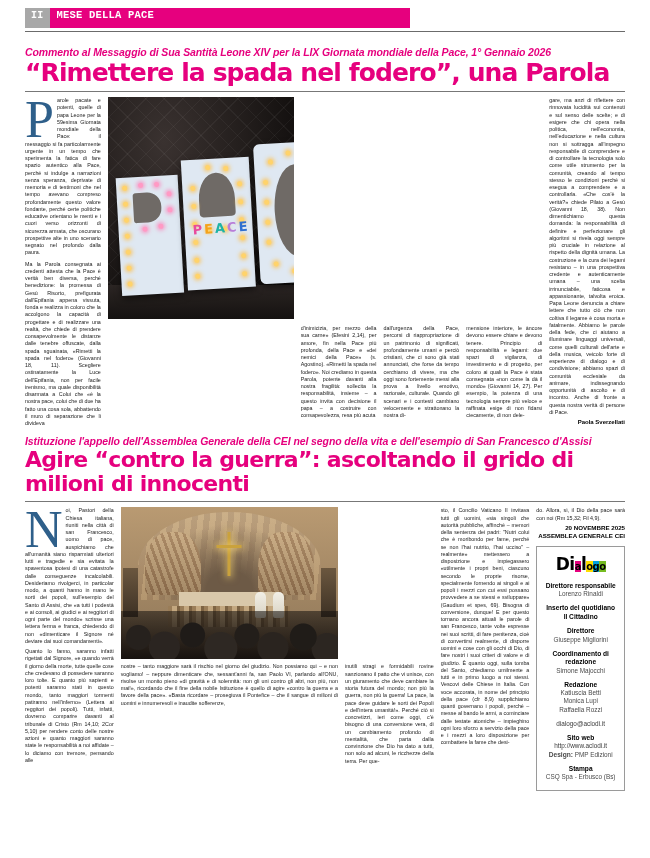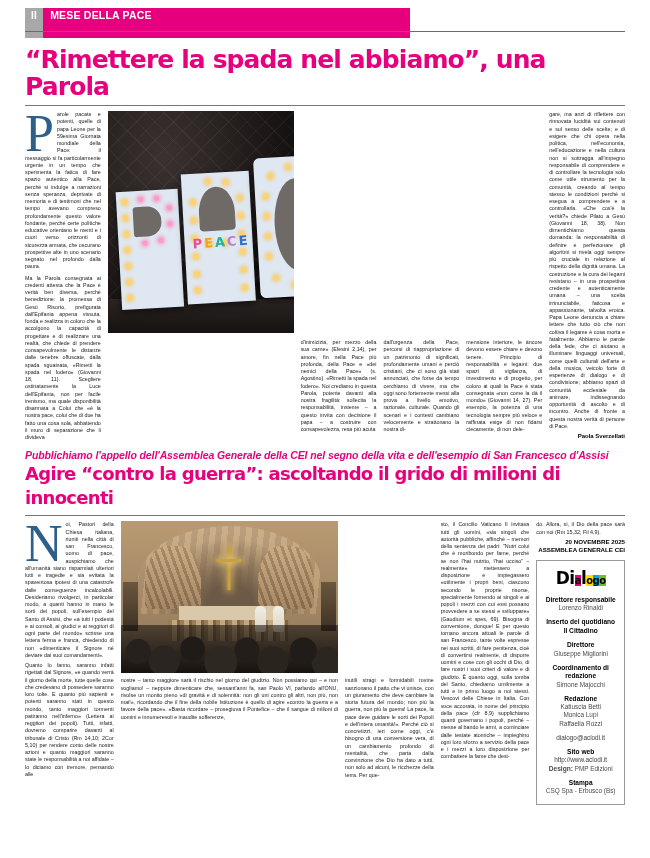--- a/index.html
+++ b/index.html
@@ -17,22 +17,23 @@
   }
 
   
   .masthead {
     position: relative;
     height: 46px;
     padding-top: 8px;
   }
   .mh-left {
     display: flex; align-items: stretch;
-    height: 30px;
+    height: 20px;
     width: 385px;
+    font-family: Liberation Mono, monospace;
   }
   .pagenum {
     background: #a8a8a8;
     color: #ffffff;
     font-weight: bold;
     font-size: 10px;
     line-height: 15px;
     padding: 0 6px;
     letter-spacing: .3px;
   }
@@ -115,21 +116,21 @@
   }
   .headline {
     color: #e6007e;
     font-weight: bold;
     font-size: 25px;
     line-height: 27px;
     letter-spacing: -0.9px;
     font-family: "DejaVu Sans", sans-serif;
   }
   .headline.small {
-    font-size: 18px;
+    font-size: 22px;
     line-height: 24px;
     letter-spacing: -0.7px;
   }
   .hl-rule {
     height: 1px;
     background: #777;
     margin-top: 5px;
   }
 
   
@@ -372,21 +373,22 @@
 
   <div class="masthead">
     <div class="mh-left">
       <div class="pagenum">II</div>
       <div class="sect-band">MESE DELLA PACE</div>
     </div>
     <div class="mh-rule"></div>
   </div>
 
   <div>
-    <div class="headline">“Rimettere la spada nel abbiamo”, una Parola</div>
+    <div class="kicker">Commento al Messaggio di Sua Santità Leone XIV per la LIX Giornata mondiale della Pace, 1° Gennaio 2026</div>
+    <div class="headline">“Rimettere la spada nel fodero”, una Parola</div>
     <div class="hl-rule"></div>
 
     <div class="cols" style="margin-top:5px;">
       <div class="col">
         <div class="body dropcap-wrap">
           <span class="dropcap">P</span>
           <p>arole pacate e potenti, quelle di papa Leone per la 59esima Giornata mondiale della Pace: il messaggio si fa particolarmente urgente in un tempo che sperimenta la fatica di fare spazio autentico alla Pace, perché si indulge a narrazioni senza speranza, deprivate di memoria e di testimoni che nel tempo avevano compreso profondamente questo valore fondante, perché certe politiche educative orientano le menti e i cuori verso orizzonti di sicurezza armata, che oscurano prospettive alte in uno scenario segnato nel profondo dalla paura.</p>
           <p style="margin-top:4px">Ma la Parola consegnata ai credenti attesta che la Pace è verità ben diversa, perché benedizione: la promessa di Gesù Risorto, prefigurata dall'Epifania appena vissuta, fonda e realizza in coloro che la accolgono la capacità di progettare e di realizzare una realtà, che chiede di prendere consapevolmente le distanze dalle tenebre offuscate, dalla spada sguainata, «Rimetti la spada nel fodero» (Giovanni 18, 11).
 Scegliere ostinatamente la Luce dell'Epifania, non per facile irenismo, ma quale disponibilità disarmata a Colui che «è la nostra pace, colui che di due ha fatto una cosa sola, abbattendo il muro di separazione che li divideva</p>
         </div>
@@ -479,21 +481,21 @@
         <div class="body">
           <p>gare, ma anzi di riflettere con rinnovata lucidità sui contenuti e sul senso delle scelte; e di esigere che chi opera nella politica, nell'economia, nell'educazione e nella cultura non si sottragga all'impegno responsabile di comprendere e di controllare la tecnologia solo come utile strumento per la comunità, creando al tempo stesso le condizioni perché si esegua a comprendere e a controllarla. «Che cos'è la verità?» chiede Pilato a Gesù (Giovanni 18, 38). Non dimentichiamo questa domanda: la responsabilità di definire e perfezionare gli algoritmi si rivela oggi sempre più cruciale in relazione al rispetto della dignità umana.
 La costruzione e la cura dei legami resistano – in una prospettiva credente e autenticamente umana – una scelta irrinunciabile, faticosa e appassionante, talvolta eroica. Papa Leone denuncia a chiare lettere che tutto ciò che non coltiva il legame è cosa morta e fatalmente. Abbiamo le parole della fede, che ci aiutano a illuminare linguaggi universali, come quelli culturali dell'arte e della musica, veicolo forte di esperienze di dialogo e di condivisione; abbiamo spazi di comunità ecclesiale da animare, indissegnando opportunità di ascolto e di incontro. Anche di fronte a questa nostra verità di persone di Pace.</p>
         </div>
         <div class="sig">Paola Sverzellati</div>
       </div>
     </div>
   </div>
 
   <div style="margin-top:8px">
-    <div class="kicker">Pubblichiamo l'appello dell'Assemblea Generale della CEI nel segno della vita e dell'esempio di San Francesco d'Assisi</div>
+    <div class="kicker">Istituzione l'appello dell'Assemblea Generale della CEI nel segno della vita e dell'esempio di San Francesco d'Assisi</div>
     <div class="headline small">Agire “contro la guerra”: ascoltando il grido di milioni di innocenti</div>
     <div class="hl-rule"></div>
 
     <div class="cols" style="margin-top:5px;">
       <div class="col">
         <div class="body dropcap-wrap">
           <span class="dropcap">N</span>
           <p>oi, Pastori della Chiesa italiana, riuniti nella città di san Francesco, uomo di pace, auspichiamo che all'umanità siano risparmiati ulteriori lutti e tragedie e sia evitata la spaventosa ipotesi di una catastrofe dalle conseguenze incalcolabili. Desideriamo rivolgerci, in particolar modo, a quanti hanno in mano le sorti dei popoli, sull'esempio del Santo di Assisi, che «a tutti i podestà e ai consoli, ai giudici e ai reggitori di ogni parte del mondo» scrisse una lettera ferma e franca, chiedendo di non «dimenticare il Signore né deviare dai suoi comandamenti».</p>
           <p style="margin-top:3px">Quanto lo fanno, saranno infatti rigettati dal Signore, «e quando verrà il giorno della morte, tutte quelle cose che credevano di possedere saranno loro tolte. E quanto più sapienti e potenti saranno stati in questo mondo, tanto maggiori tormenti patiranno nell'inferno» (Lettera ai reggitori dei popoli).
 Tutti, infatti, dovremo comparire davanti al tribunale di Cristo (Rm 14,10; 2Cor 5,10) per rendere conto delle nostre azioni e quanto maggiori saranno state le responsabilità a noi affidate – lo diciamo con tremore, pensando alle</p>

